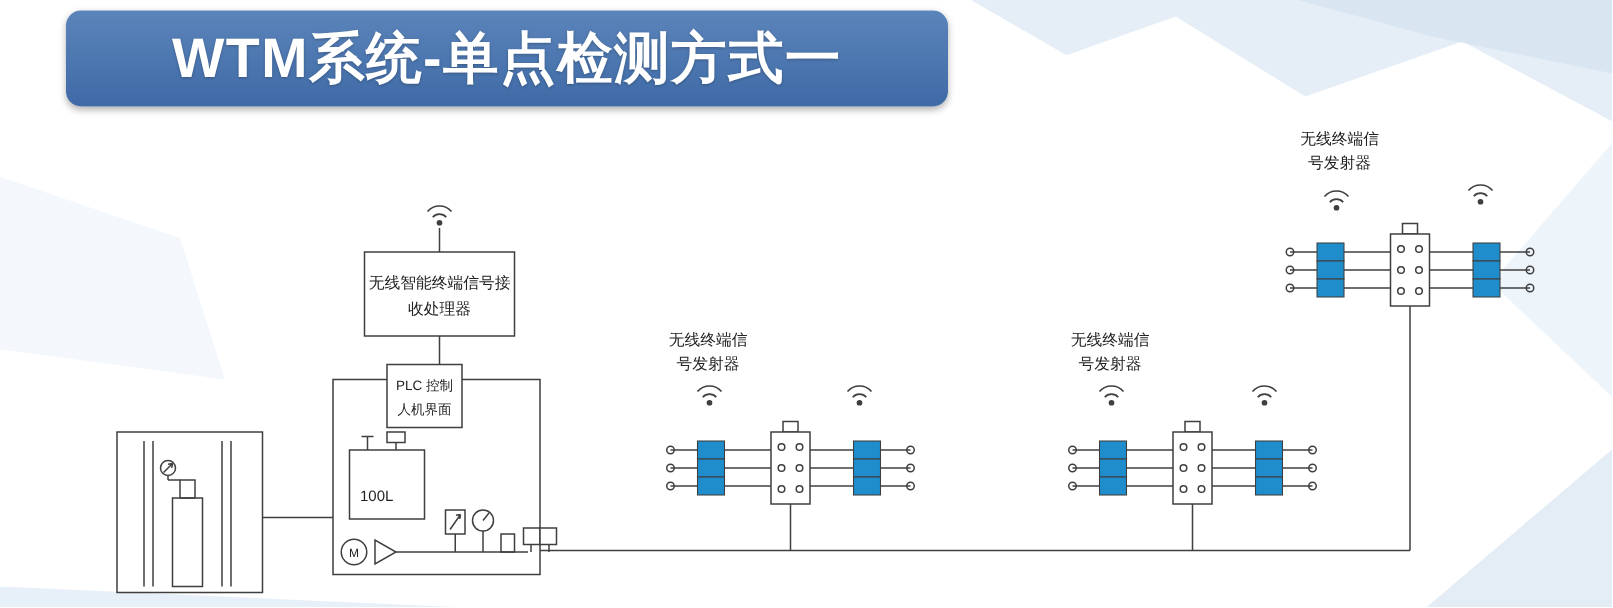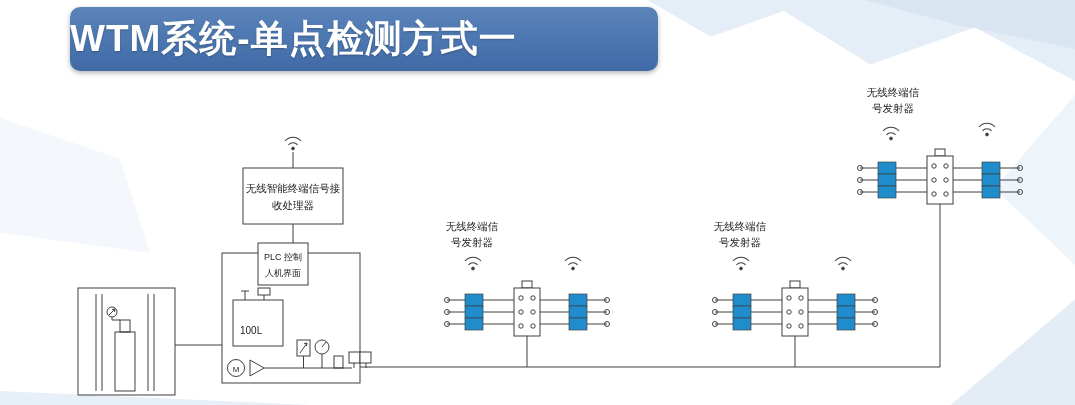--- a/index.html
+++ b/index.html
@@ -44,25 +44,24 @@
   .deco-bottom-left {
     bottom:0; left:0; width:310px; height:14px;
     background:#e7f0f8;
     clip-path:polygon(0 0, 100% 100%, 0 100%);
   }
   .banner {
     position:absolute; left:44px; top:7px; width:588px; height:64px;
     border-radius:10px;
     background:linear-gradient(180deg, var(--banner_light,#5b84ba), var(--banner,#3f6aa6));
     box-shadow:0 2px 5px rgba(0,0,0,.3);
-    display:flex; align-items:center; justify-content:flex-start;
+    display:flex; align-items:center; justify-content:center;
     color:#ffffff; font-size:37px; font-weight:bold; letter-spacing:1px;
     z-index:3;
     text-shadow:0 1px 2px rgba(0,0,0,.25);
-    margin-left:26px;
   }
   svg.schematic { position:absolute; left:0; top:0; z-index:2; }
   svg text { fill:#222; }
 </style>
 </head>
 <body>
 
 <div class="deco deco-top-right"></div>
 <div class="deco deco-top-right2"></div>
 <div class="deco deco-right-mid"></div>

